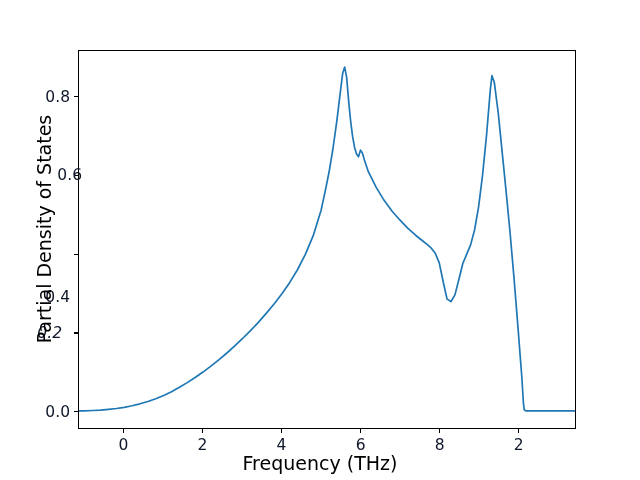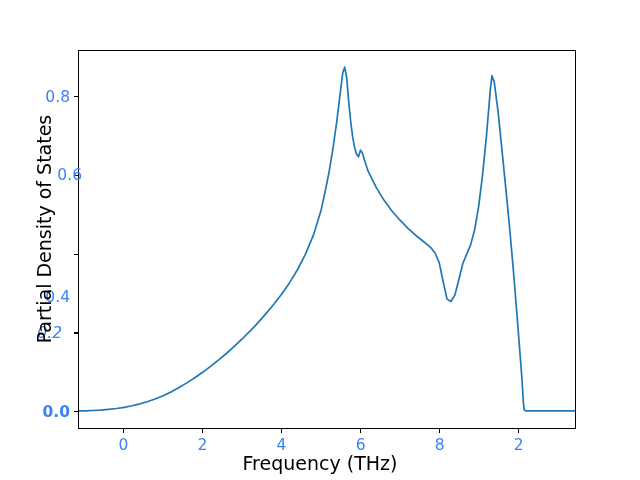--- a/index.html
+++ b/index.html
@@ -34,21 +34,21 @@
     position: absolute;
     left: 0;
     top: 0;
     width: 100%;
     height: 100%;
     display: block;
   }
   .tick-label {
     position: absolute;
     font-size: 15.5px;
-    color: #3b82f6;
+    color: #0f172a;
     white-space: nowrap;
   }
   .xtick-label {
     transform: translateX(-50%);
   }
   .ytick-label {
     transform: translateY(-50%);
     text-align: right;
   }
   .tick-mark {
@@ -104,21 +104,21 @@
       <div class="tick-label xtick-label" style="left: 281.548px; top: 436px;">4</div>
       <div class="tick-mark xtick-mark" style="left: 360.045px; top: 429px;"></div>
       <div class="tick-label xtick-label" style="left: 360.595px; top: 436px;">6</div>
       <div class="tick-mark xtick-mark" style="left: 439.093px; top: 429px;"></div>
       <div class="tick-label xtick-label" style="left: 439.643px; top: 436px;">8</div>
       <div class="tick-mark xtick-mark" style="left: 518.14px; top: 429px;"></div>
       <div class="tick-label xtick-label" style="left: 518.69px; top: 436px;">2</div>
     </div>
   <div id="yticks">
       <div class="tick-mark ytick-mark" style="left: 74px; top: 411.228px;"></div>
-      <div class="tick-label ytick-label" style="left: 28px; width: 42px; top: 411.778px; font-weight: bold;">0.0</div>
+      <div class="tick-label ytick-label" style="left: 28px; width: 42px; top: 411.778px;">0.0</div>
       <div class="tick-mark ytick-mark" style="left: 74px; top: 332.409px;"></div>
       <div class="tick-label ytick-label" style="left: 20px; width: 42px; top: 332.959px; font-style: italic;">0.2</div>
       <div class="tick-mark ytick-mark" style="left: 74px; top: 253.591px;"></div>
       <div class="tick-label ytick-label" style="left: 28px; width: 42px; top: 269px; margin-top: 28px;">0.4</div>
       <div class="tick-mark ytick-mark" style="left: 74px; top: 174.772px;"></div>
       <div class="tick-label ytick-label" style="left: 40px; width: 42px; top: 175.322px;">0.6</div>
       <div class="tick-mark ytick-mark" style="left: 74px; top: 95.9531px;"></div>
       <div class="tick-label ytick-label" style="left: 28px; width: 42px; top: 96.5031px;">0.8</div>
     </div>
 

